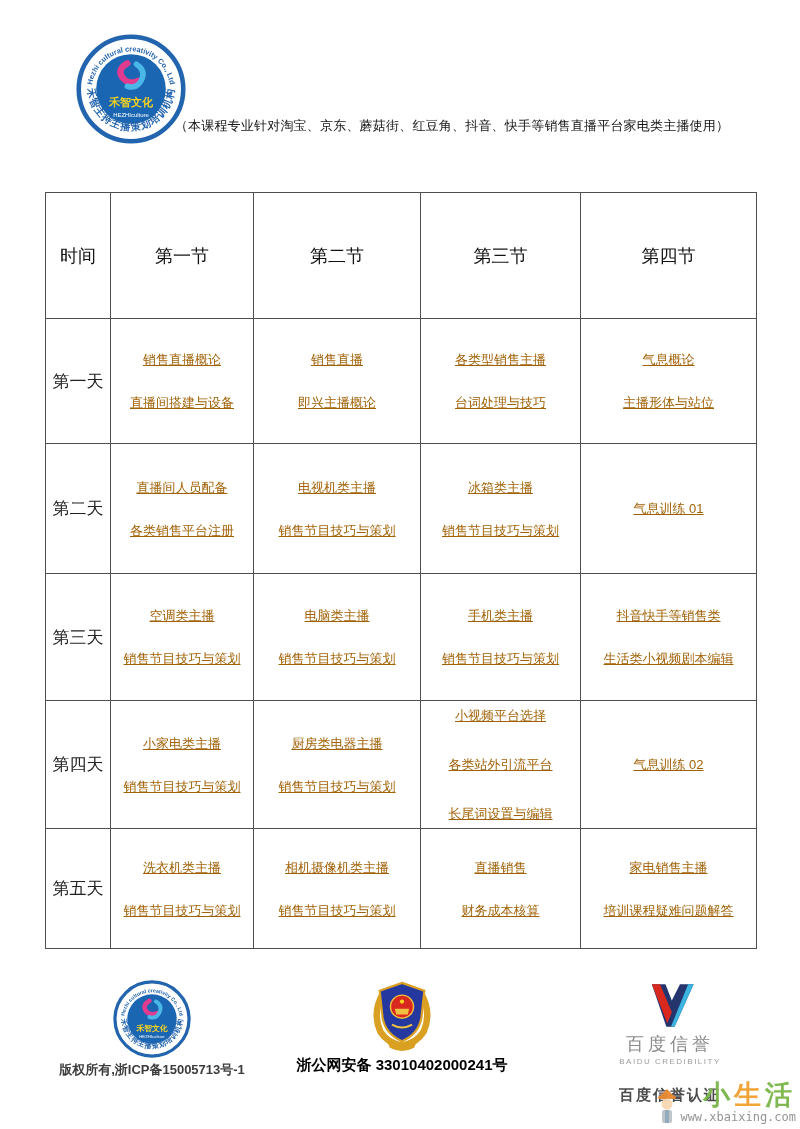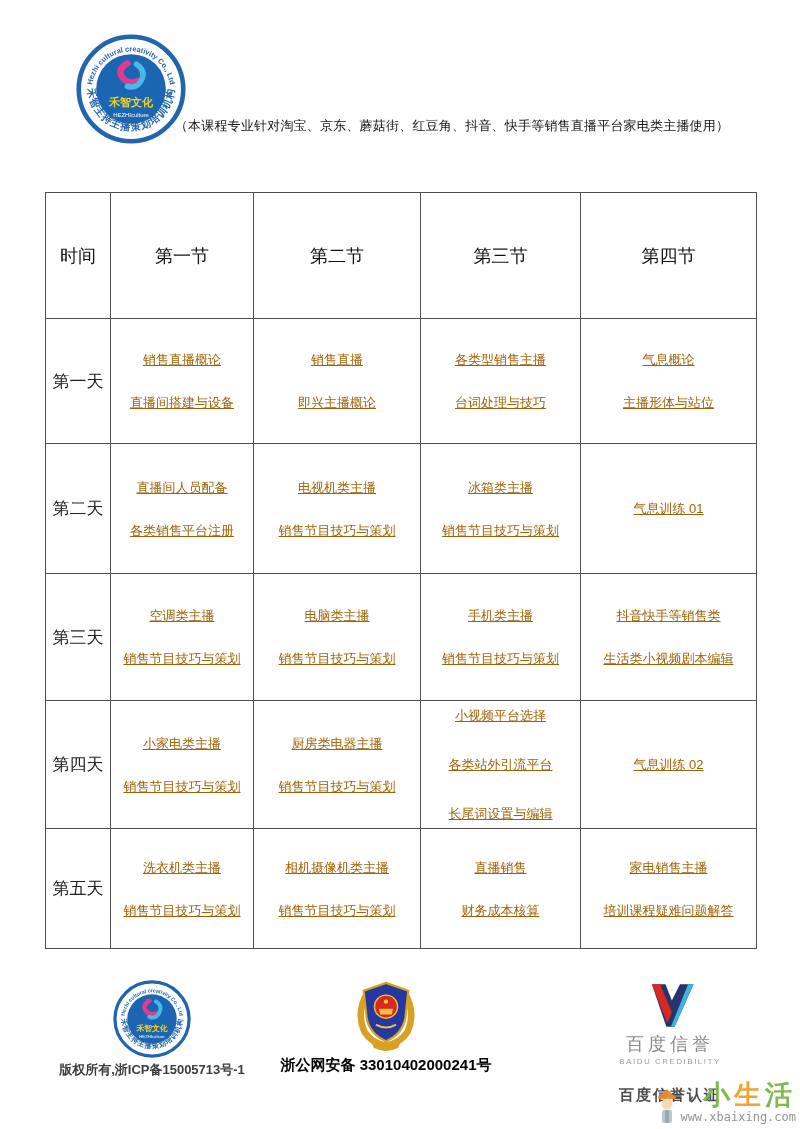--- a/index.html
+++ b/index.html
@@ -27,21 +27,21 @@
   tbody tr:nth-child(5){height:120px;}
   td.time-cell{font-size:17px;color:#1c1c1c;}
   .cell-line{font-size:13px;line-height:21px;color:#a16207;text-decoration:underline;}
   .cell-line + .cell-line{margin-top:22px;}
   .tight .cell-line + .cell-line{margin-top:28px;}
 
   
   .footer-left{position:absolute;left:52px;top:980px;width:200px;text-align:center;}
   .footer-left .logo-sm{width:78px;height:78px;margin:0 auto 3px auto;}
   .copyright-text{font-size:13px;color:#3c3c3c;font-weight:600;white-space:nowrap;}
-  .footer-center{position:absolute;left:276px;top:980px;width:220px;text-align:center;}
+  .footer-center{position:absolute;left:292px;top:980px;width:220px;text-align:center;}
   .footer-center .badge{width:74px;height:72px;margin:0 auto 4px auto;}
   .police-text{font-size:15px;color:#000;font-weight:700;white-space:nowrap;}
   .footer-right{position:absolute;left:586px;top:982px;width:168px;text-align:center;}
   .footer-right .v-logo{width:58px;height:48px;margin:0 auto;}
   .baidu-cn{font-size:18px;color:#8a8a8a;letter-spacing:4px;margin-top:2px;}
   .baidu-en{font-size:8px;color:#9c9c9c;letter-spacing:1.5px;margin-top:1px;}
   .baidu-cert{font-size:15px;color:#4a4a4a;font-weight:700;letter-spacing:2px;margin-top:20px;}
 
   
   .watermark{position:absolute;right:4px;bottom:4px;display:flex;align-items:flex-end;opacity:0.95;}

